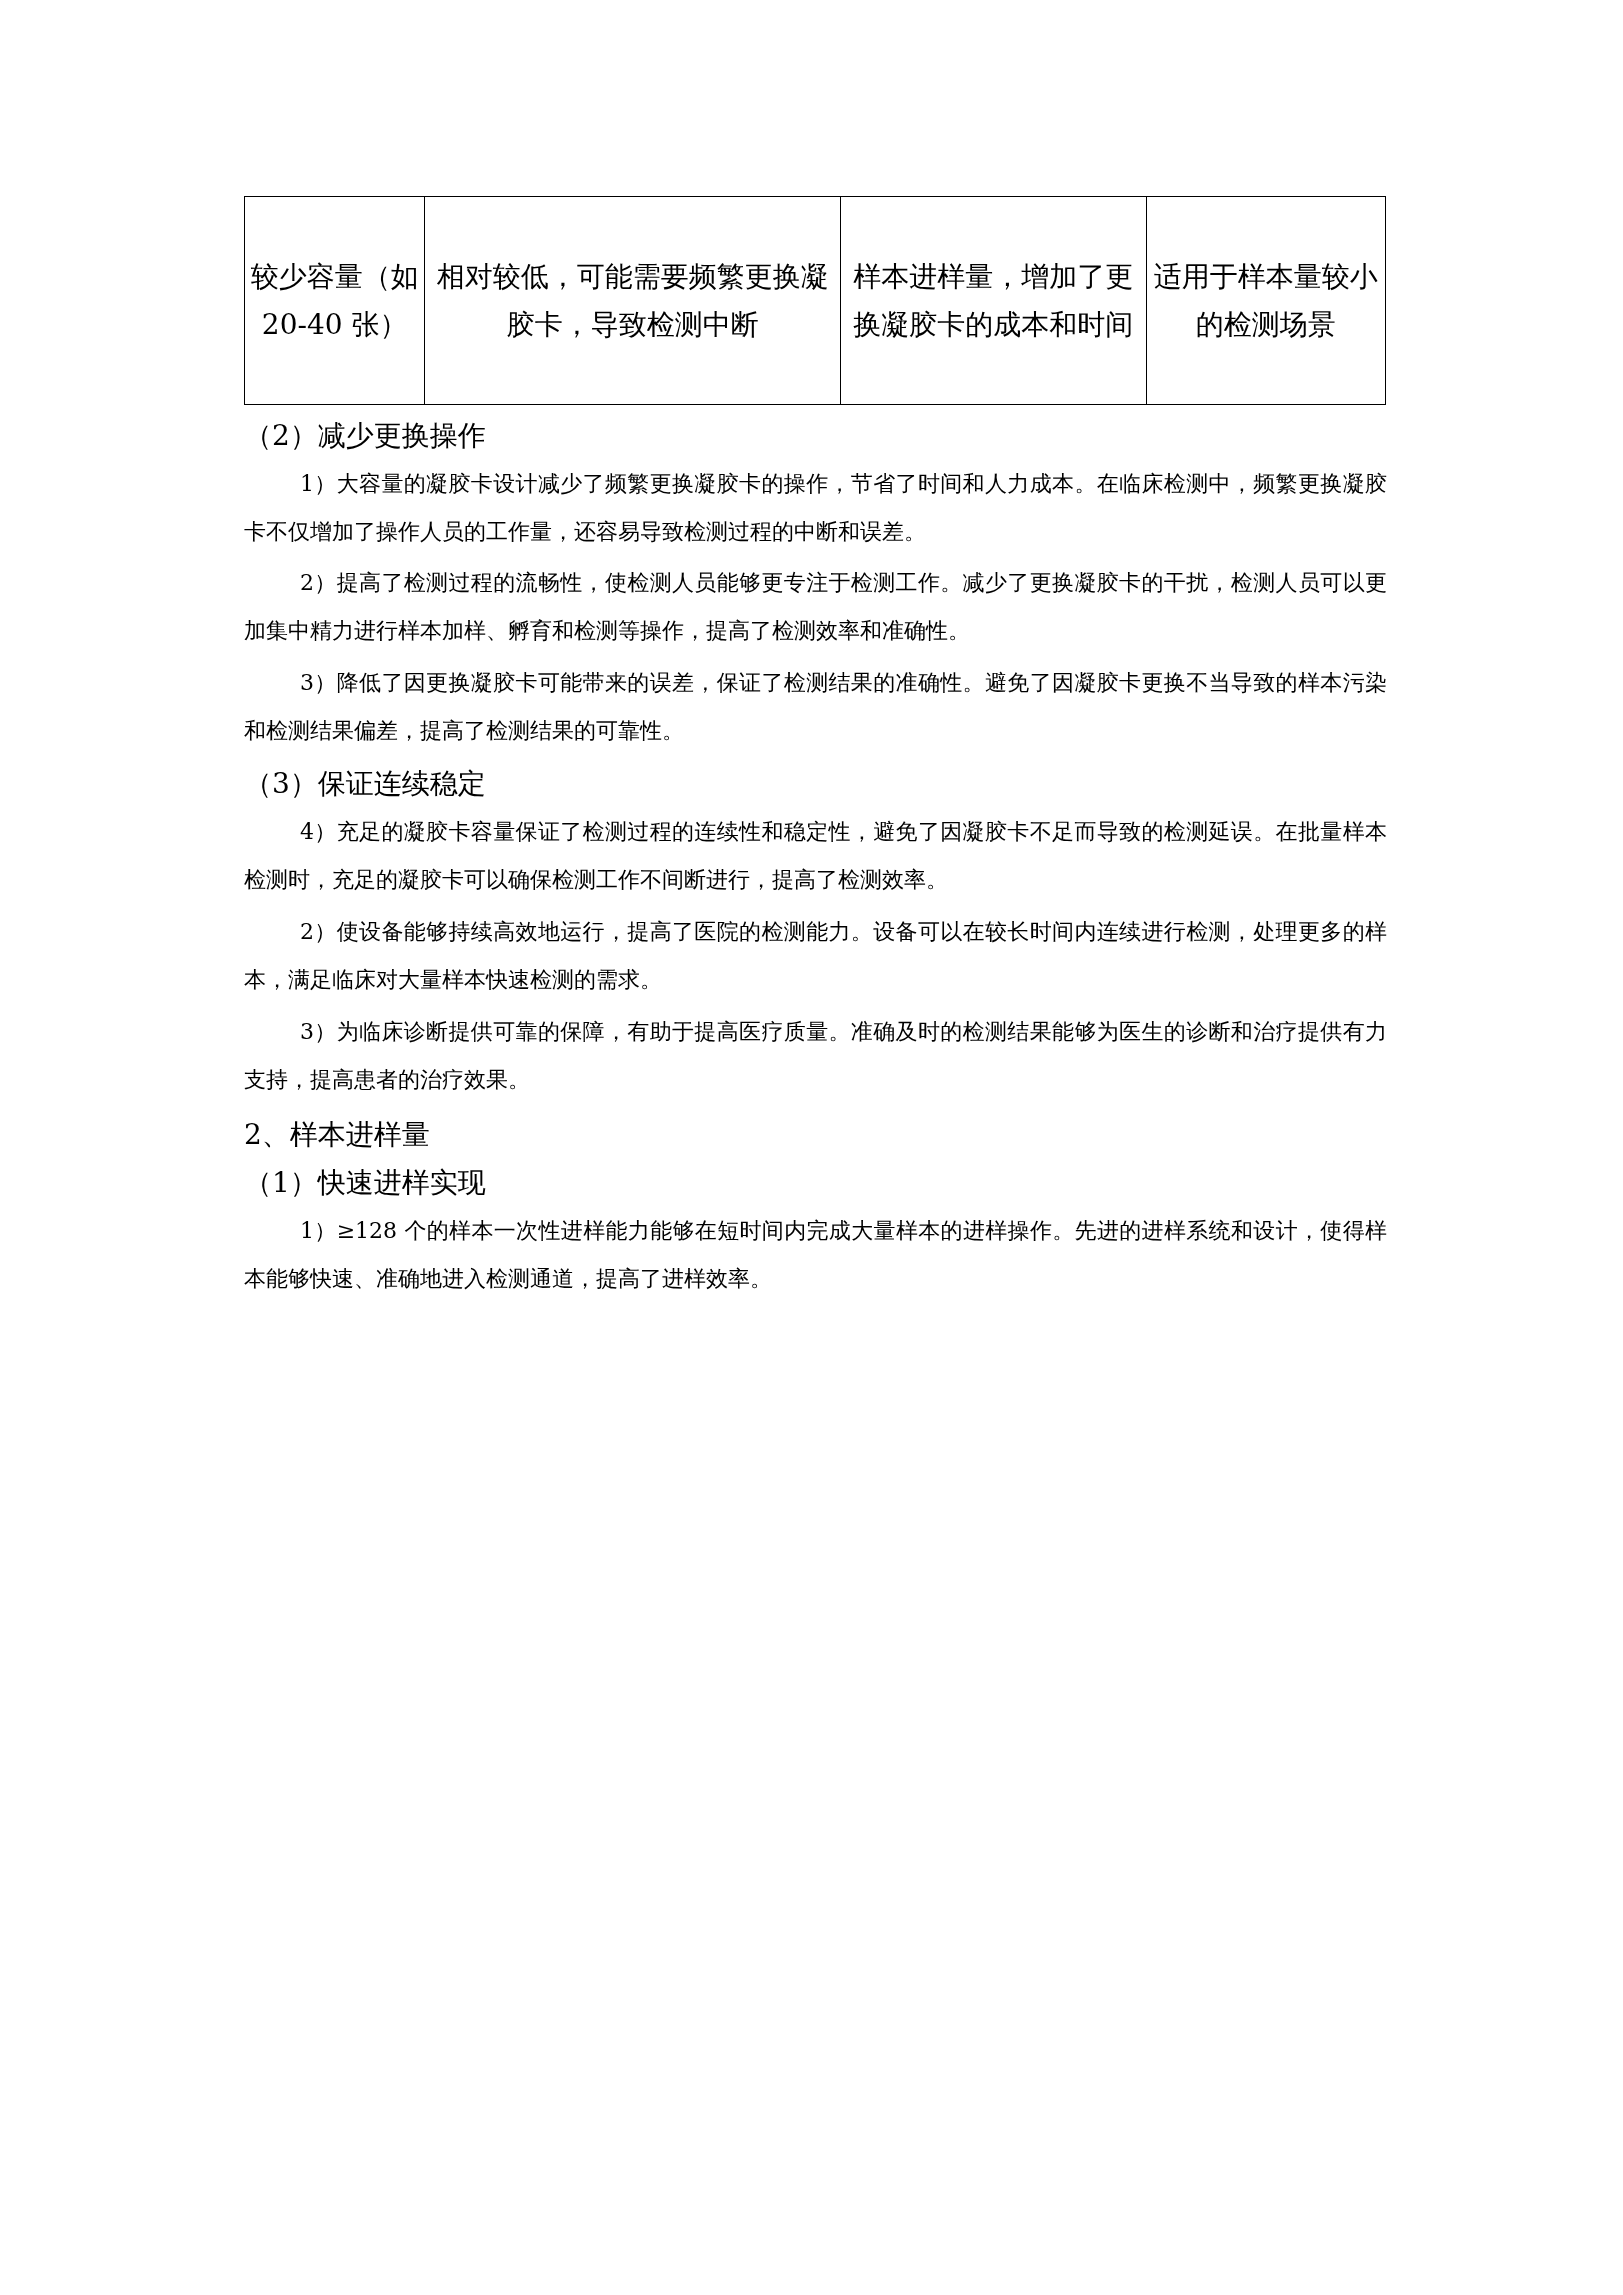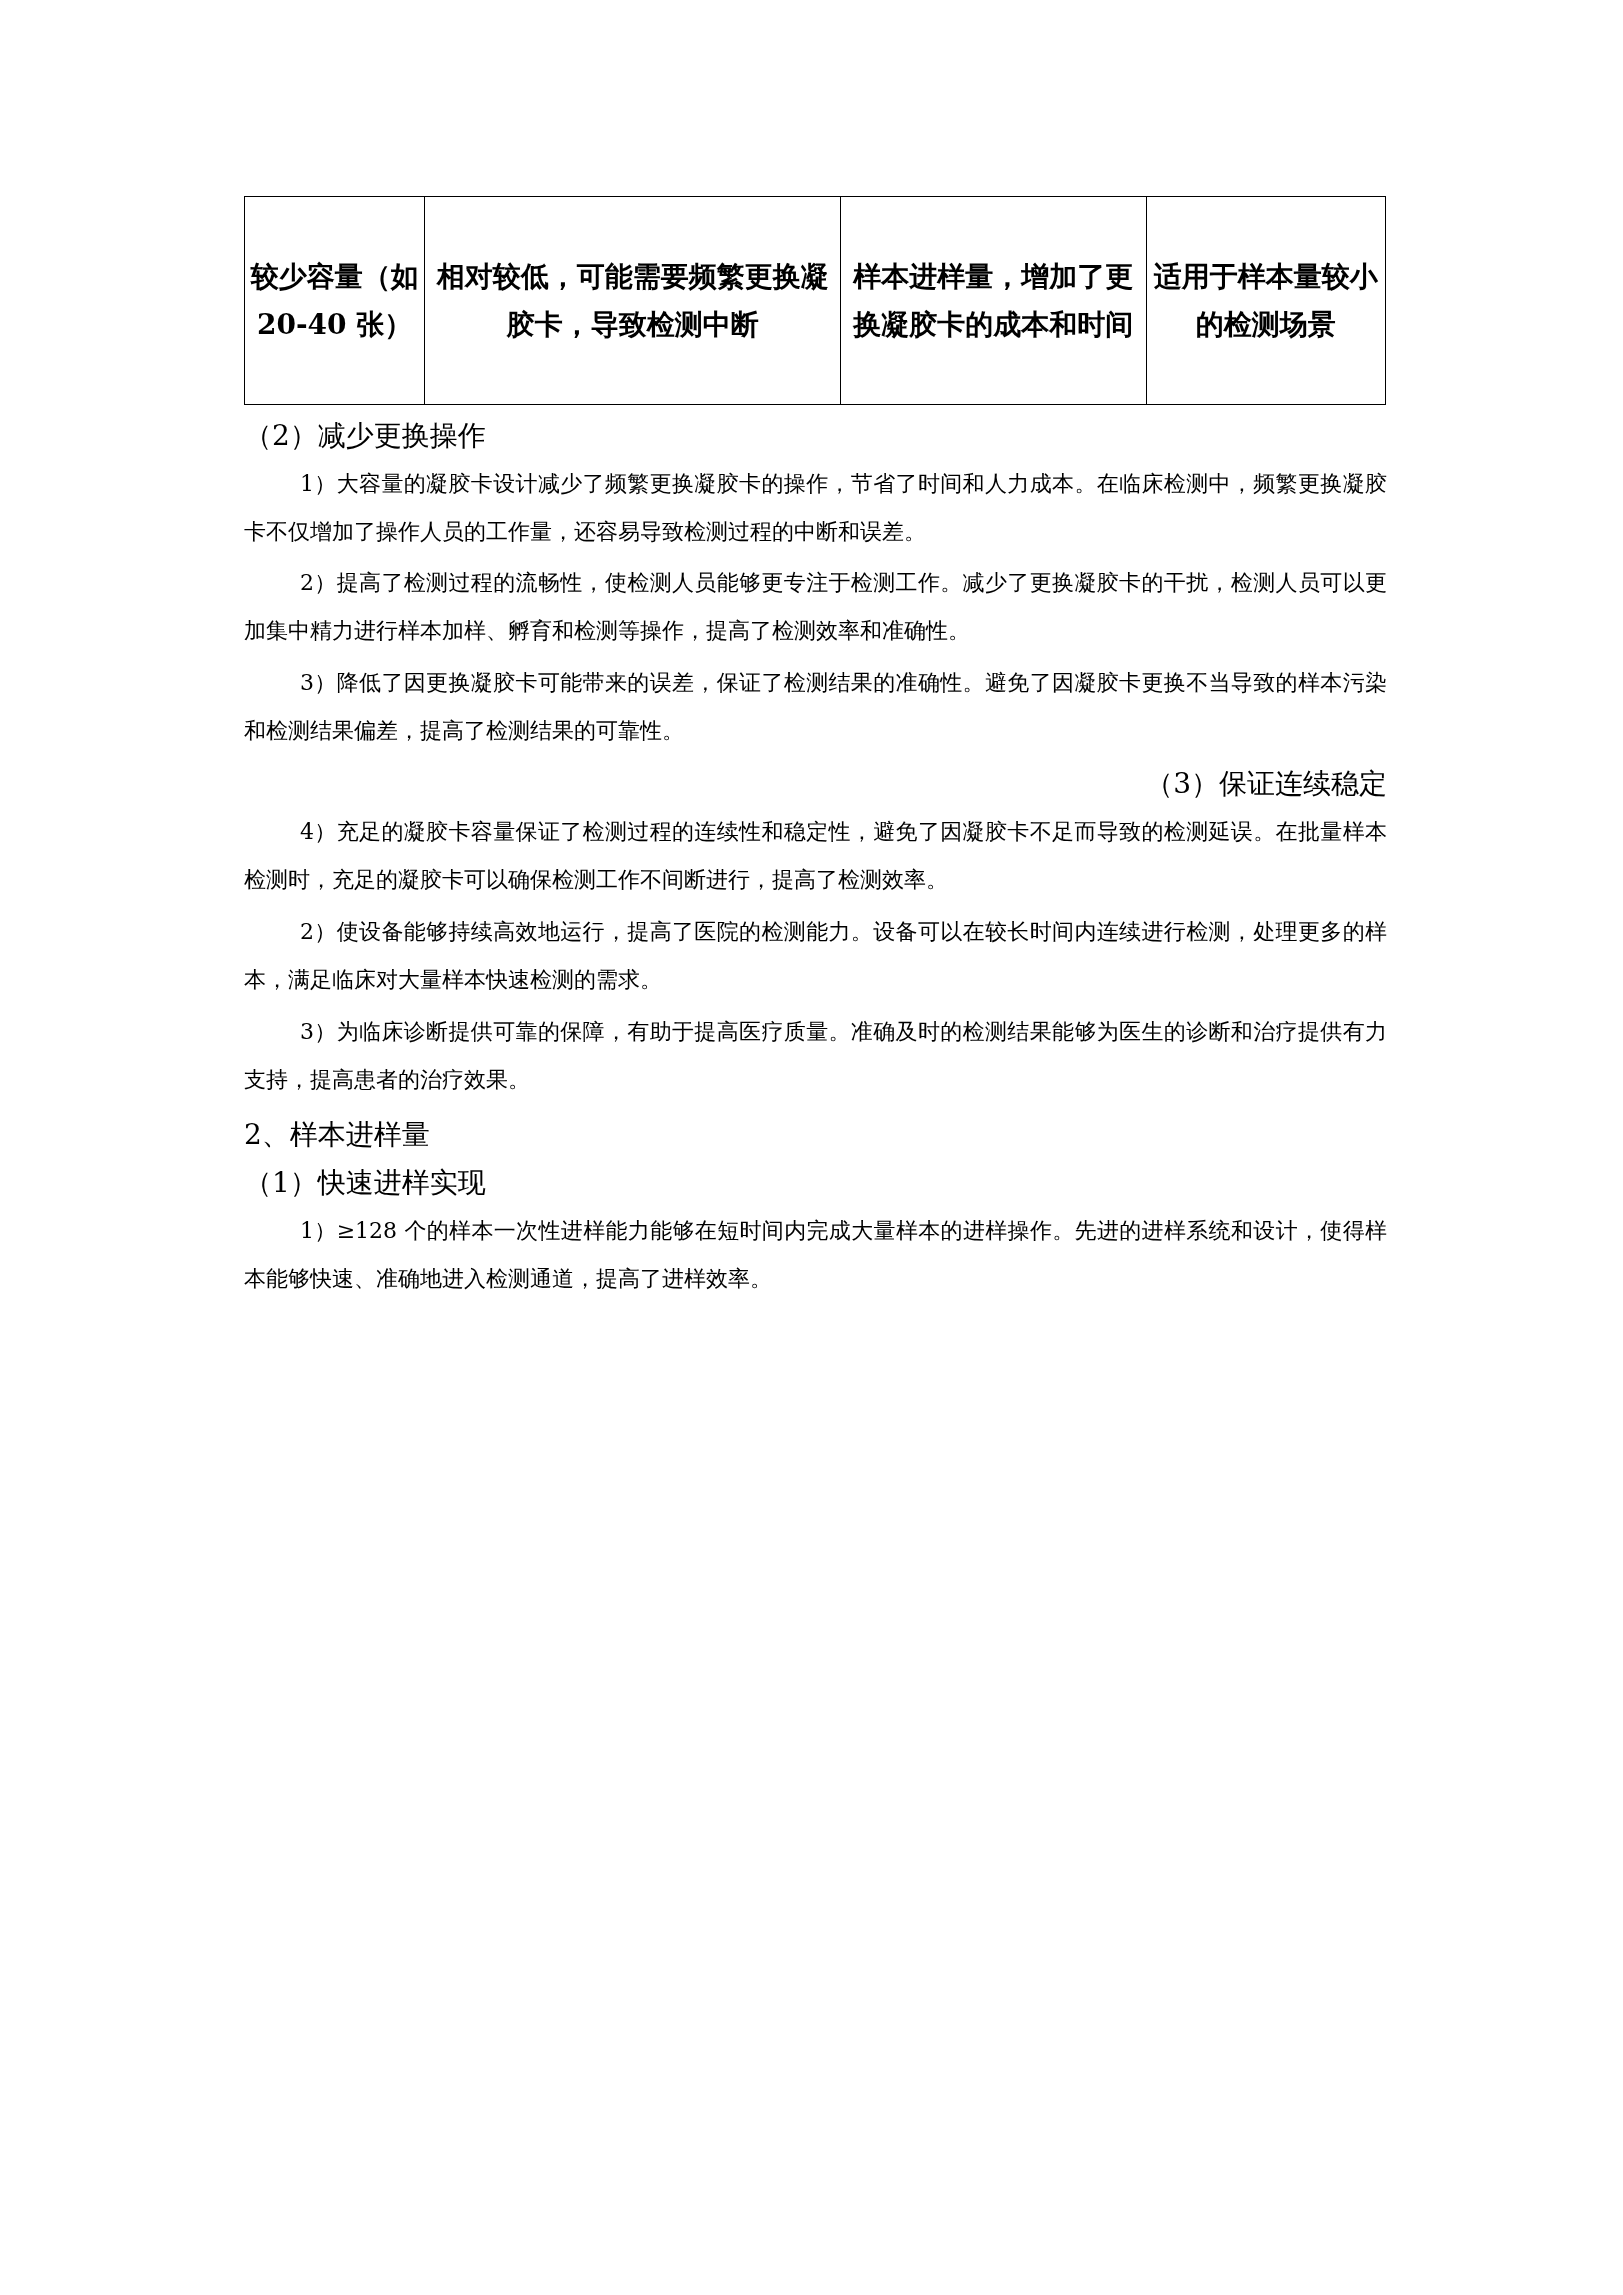--- a/index.html
+++ b/index.html
@@ -28,21 +28,20 @@
     }
     table.cmp td {
       border: 1.3px solid #000;
       height: 207px;
       padding: 0 2.6px;
       font-size: 28px;
       line-height: 48px;
       text-align: center;
       vertical-align: middle;
       word-break: break-all;
-      font-weight: bold;
     }
     table.cmp tr { }
     .col1 { width: 180px; }
     .col2 { width: 415px; }
     .col3 { width: 305px; }
     .col4 { width: 239px; }
 
     .heading {
       font-size: 28px;
       line-height: 48px;
@@ -53,21 +52,21 @@
     .para {
       font-size: 22px;
       line-height: 48px;
       margin: 0 0 3.9px 0;
       text-indent: 56px;
       text-align: justify;
       text-align-last: left;
       word-break: break-all;
     }
     .h-first { margin-top: 6.5px; }
-    .h-gap { margin-top: 5.2px; text-align: right; }
+    .h-gap { margin-top: 5.2px; }
     .h-gap-lg { margin-top: 7px; }
   </style>
 </head>
 <body>
 
 <div class="page">
 
   <table class="cmp">
     <colgroup>
       <col class="col1">

